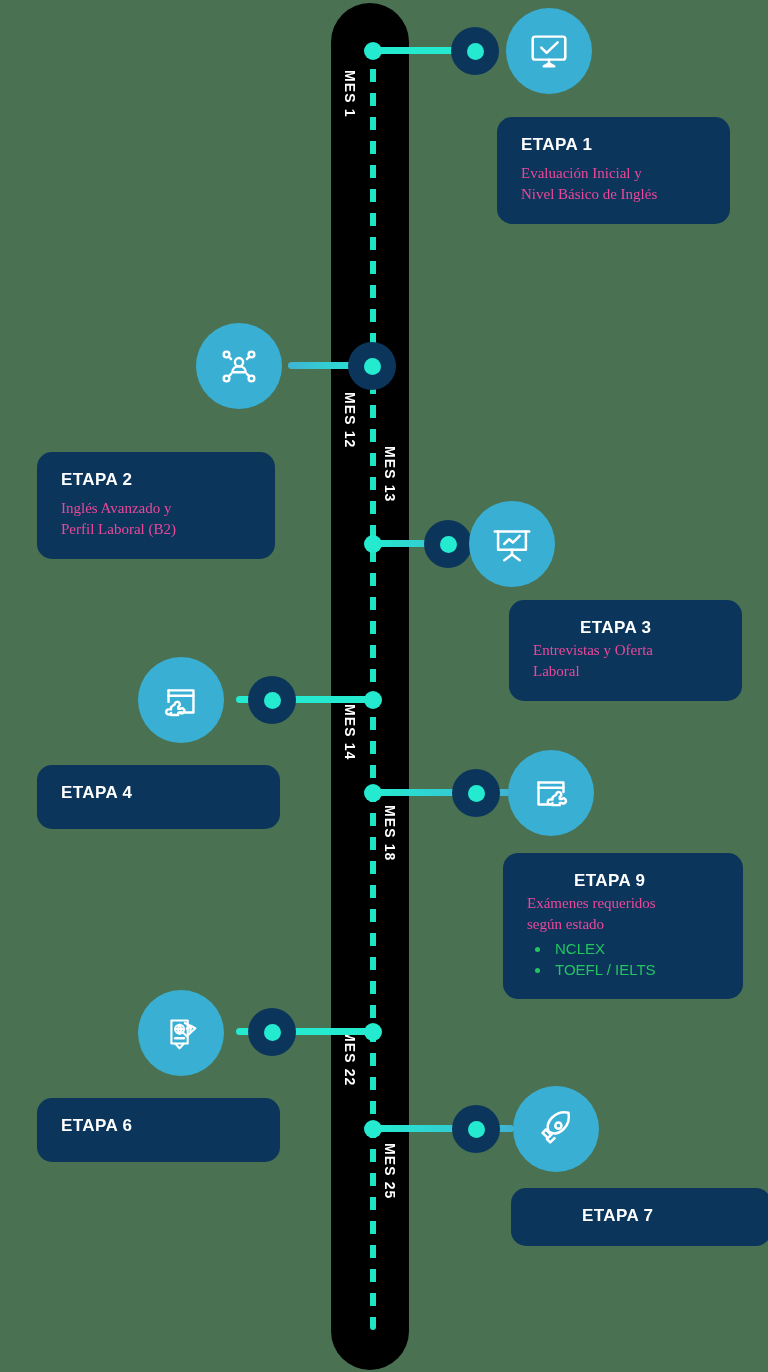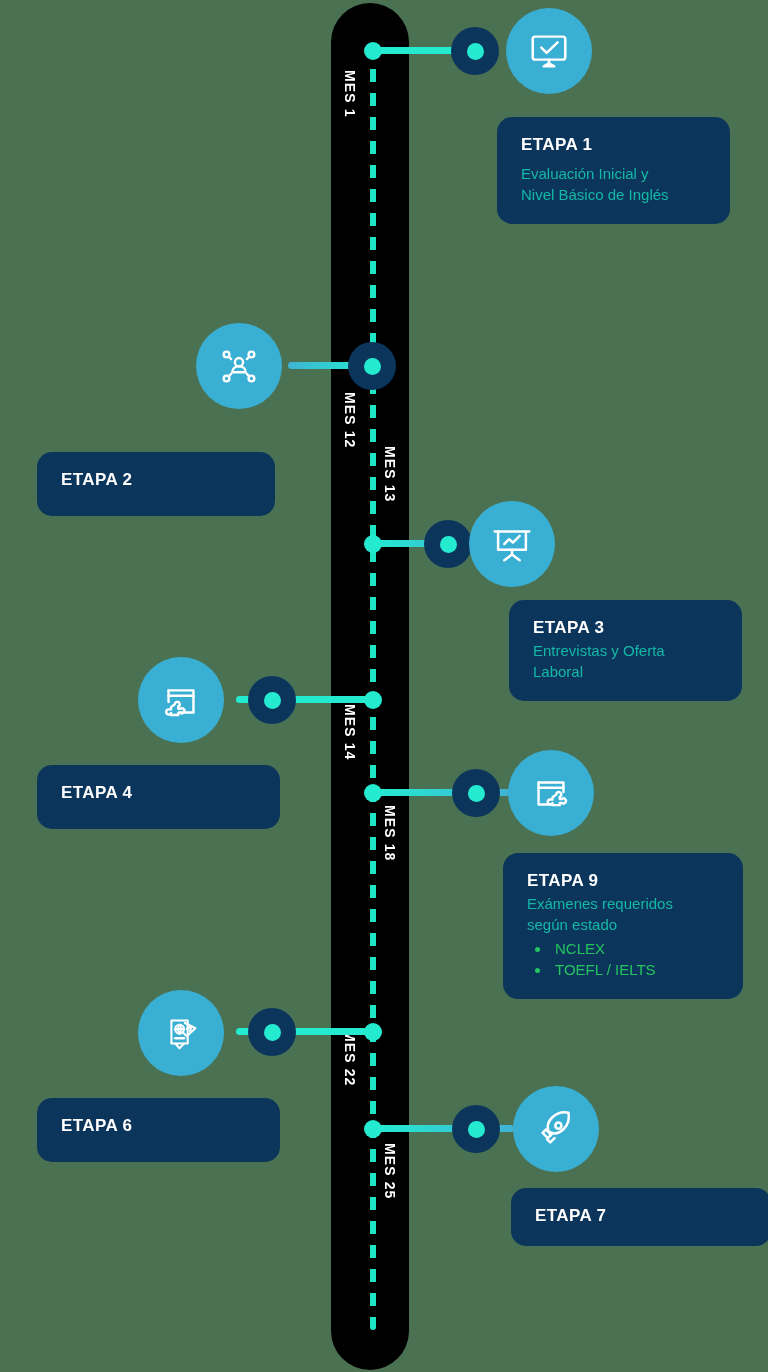--- a/index.html
+++ b/index.html
@@ -90,27 +90,27 @@
     color:#ffffff;
     padding:18px 24px;
   }
   .card .ttl{
     font-size:17px;
     font-weight:700;
     letter-spacing:.4px;
     margin-bottom:8px;
     font-family:"Liberation Sans", sans-serif;
   }
-  .card .ttl.tight{ margin-bottom:2px; }
+  .card .ttl.tight{ margin-bottom:2px;margin-left:47px; }
   .card .body{
     font-size:15px;
     line-height:1.42;
-    color:#14b8a6;
+    color:#ec4899;
     white-space:pre-line;
-    font-family:Liberation Sans, sans-serif;
+    font-family:Liberation Serif, serif;
   }
   .card ul{
     margin:2px 0 0 24px;
     font-size:15px;
     line-height:1.46;
     color:#22c55e;
   }
   .card ul li{ padding-left:4px; }
 </style>
 </head>
@@ -162,20 +162,22 @@
       <circle cx="37" cy="12" r="3"></circle>
         <path d="M34.8 14.2l-2.6 2.6"></path>
       <circle cx="11" cy="37" r="3"></circle>
         <path d="M13.2 34.8l2.6-2.6"></path>
       <circle cx="37" cy="37" r="3"></circle>
         <path d="M34.8 34.8l-2.6-2.6"></path>
     </svg>
   </div>
   <div class="card" style="left:37px; top:452px; width:238px;">
     <div class="ttl">ETAPA 2</div>
+    <div class="body">Inglés Avanzado y
+Perfil Laboral (B2)</div>
   </div>
 
   <div class="spinedot" style="left:364px; top:535px;"></div>
   <div class="connector faded" style="left:378px; top:540px; width:92px;"></div>
   <div class="hub" style="left:424px; top:520px;">
     <span class="core"></span>
   </div>
   <div class="bubble" style="left:469px; top:501px;">
     <svg viewBox="0 0 48 48" fill="none" stroke="#ffffff" stroke-width="2.6" stroke-linecap="round" stroke-linejoin="round">
       <path d="M6 11h36"></path>

